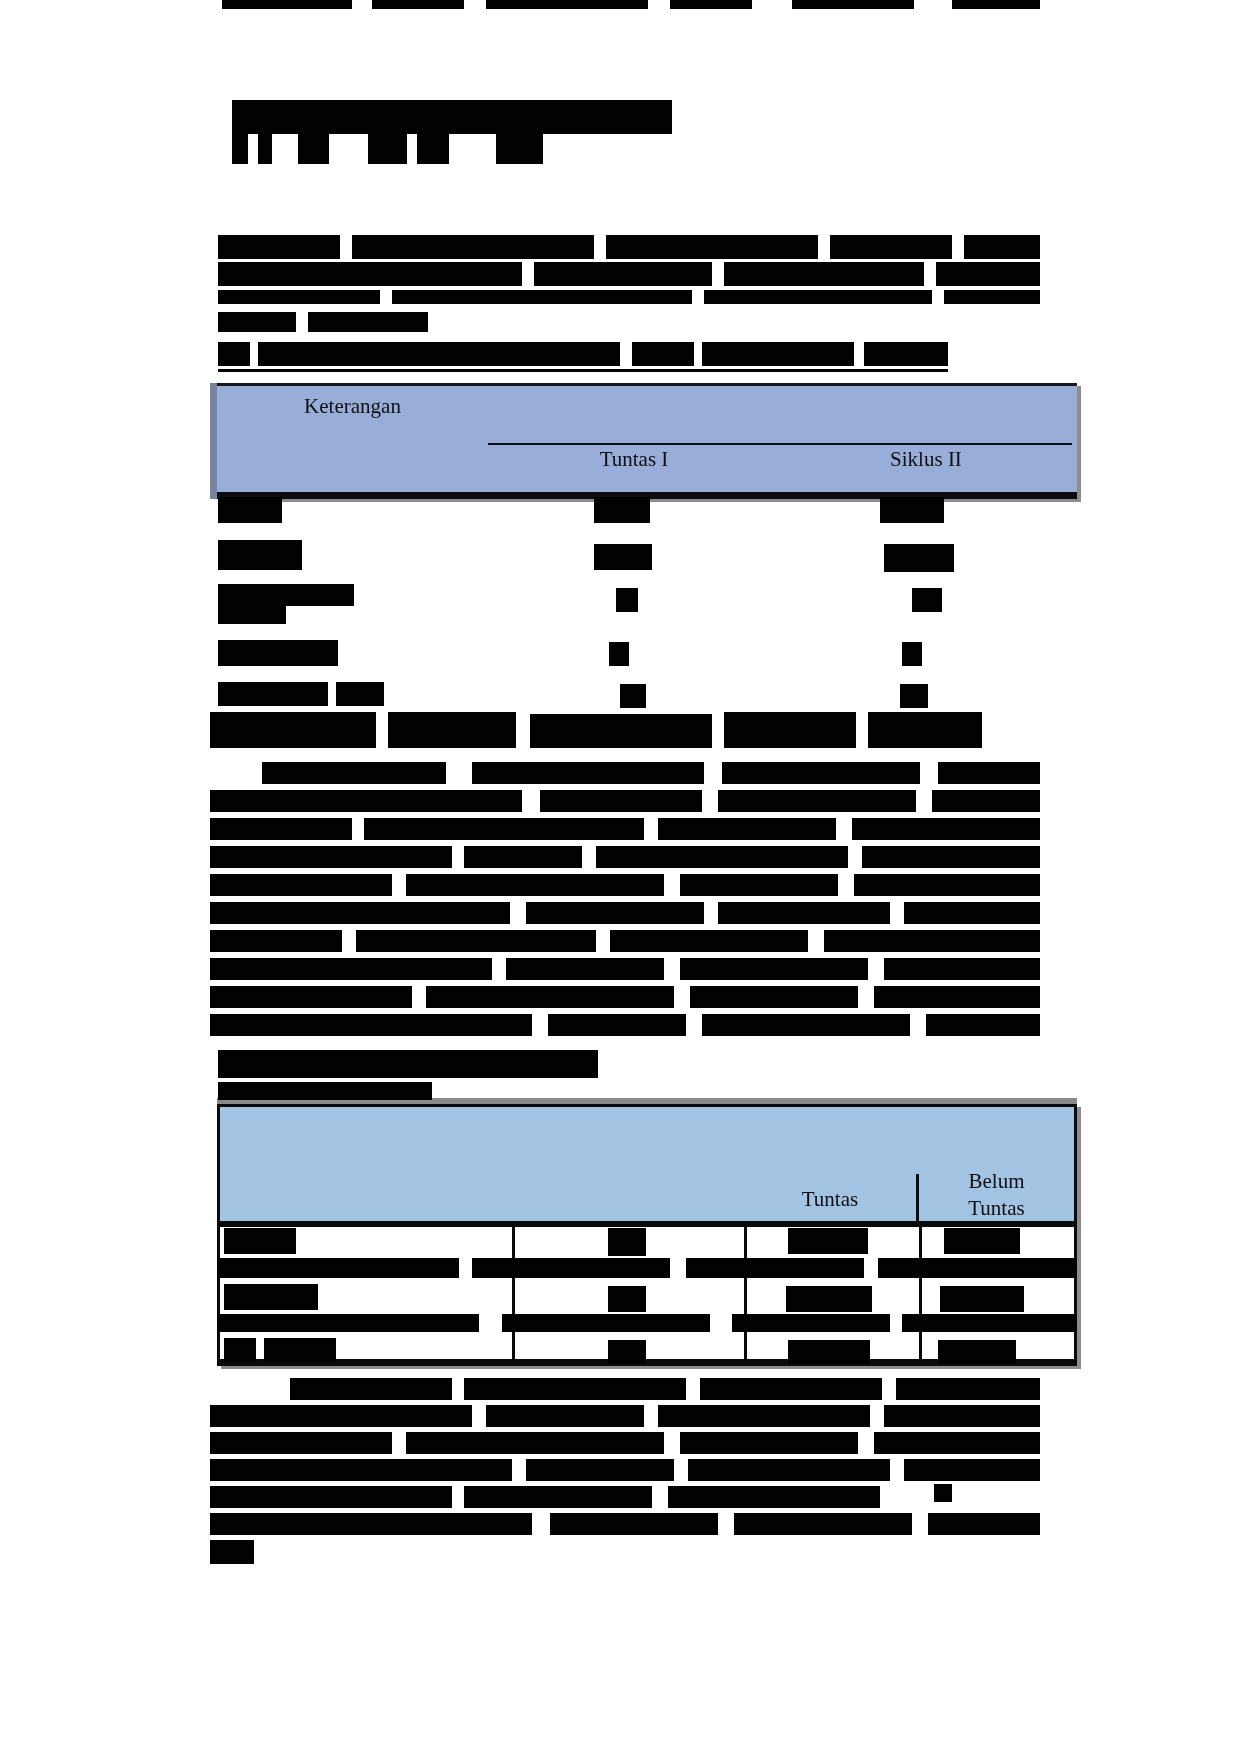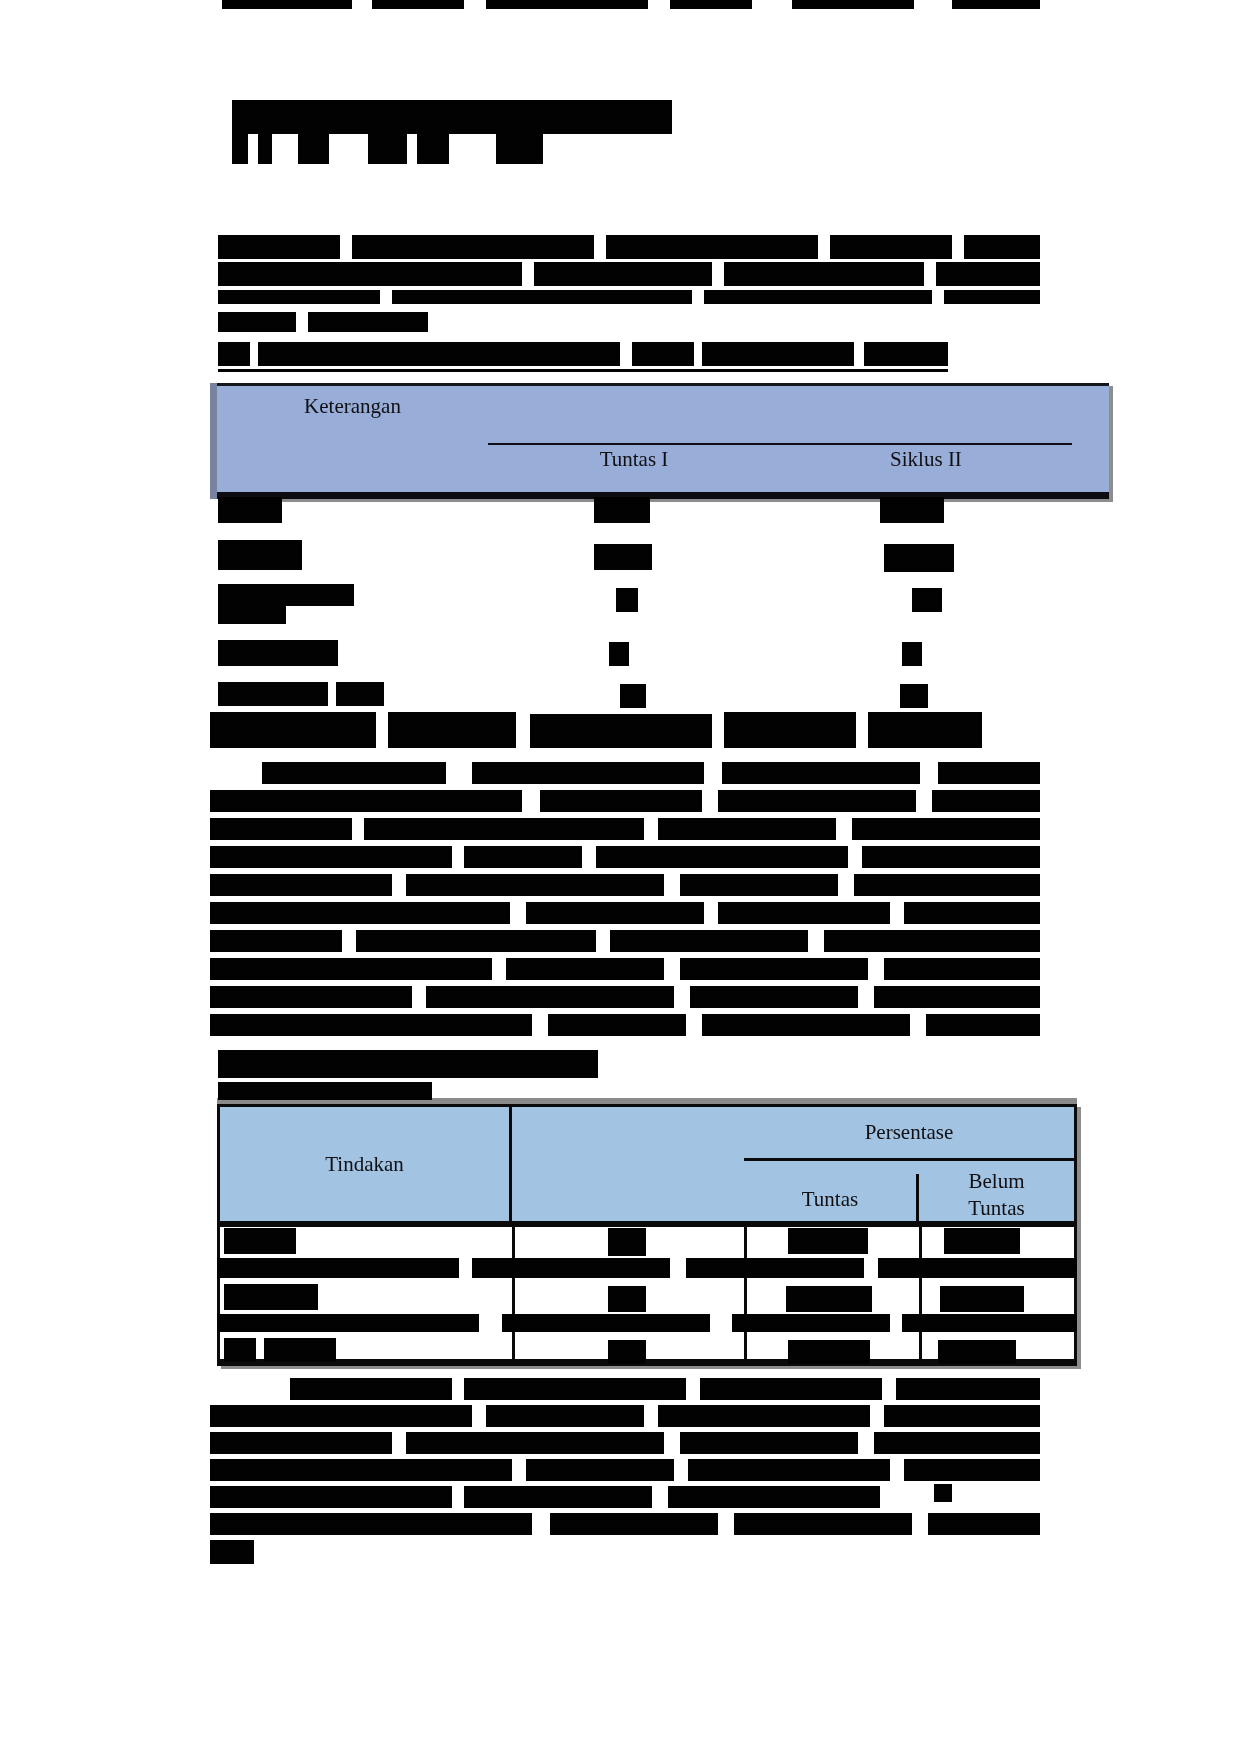--- a/index.html
+++ b/index.html
@@ -52,31 +52,29 @@
     position:absolute; left:248px; top:1643px;
     font-family:"Liberation Sans", sans-serif; font-size:15px; letter-spacing:-0.2px;
     color:#1b1b1b; line-height:30px; white-space:nowrap;
   }
 </style>
 </head>
 <body>
 
 <div class="page">
 
-  <div class="t1" style="background: rgb(152, 174, 217); padding-left: 32px;">
+  <div class="t1" style="background: rgb(152, 174, 217);">
     <div class="cell t1-keterangan">Keterangan</div>
     <div class="t1-subline"></div>
     <div class="cell t1-siklus1">Tuntas I</div>
     <div class="cell t1-siklus2">Siklus II</div>
   </div>
 
   <div class="t2">
     <div class="t2-header" style="background: rgb(162, 195, 226);">
-      <div class="hcell t2-c1">Tindakan</div>
-      <div class="hcell t2-c3">Persentase</div>
       <div class="hcell t2-c4">Tuntas</div>
       <div class="hcell t2-c5">
         <span>Belum Tuntas</span>
       </div>
     </div>
     <div class="t2-body">
       <div class="t2-vline" style="left:292px"></div>
       <div class="t2-vline" style="left:524px"></div>
       <div class="t2-vline" style="left:699px"></div>
     </div>

